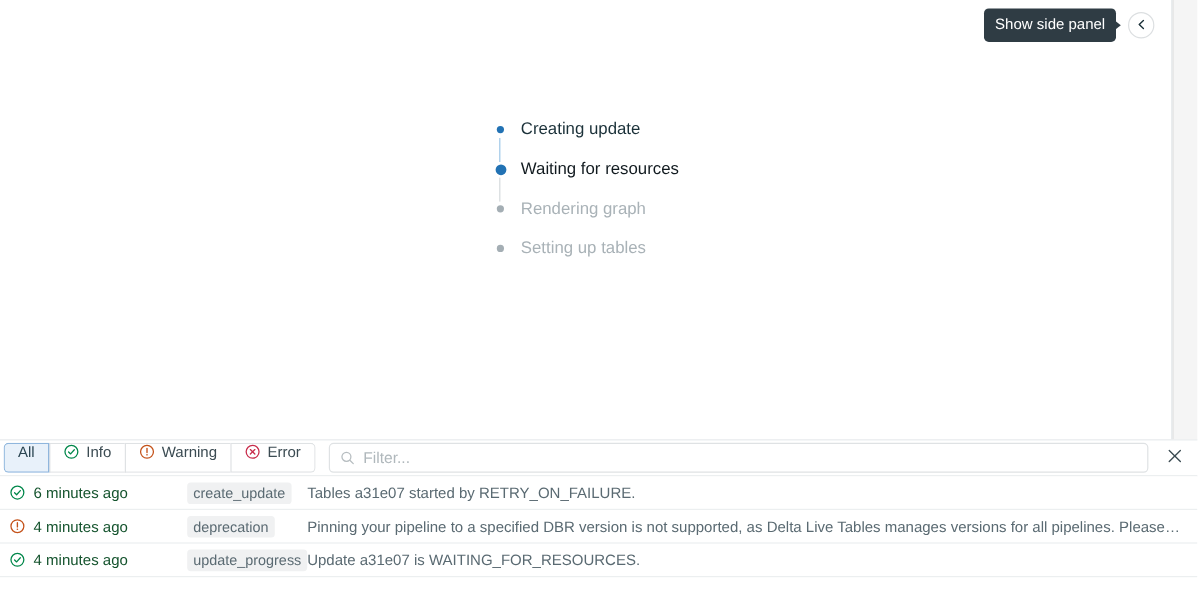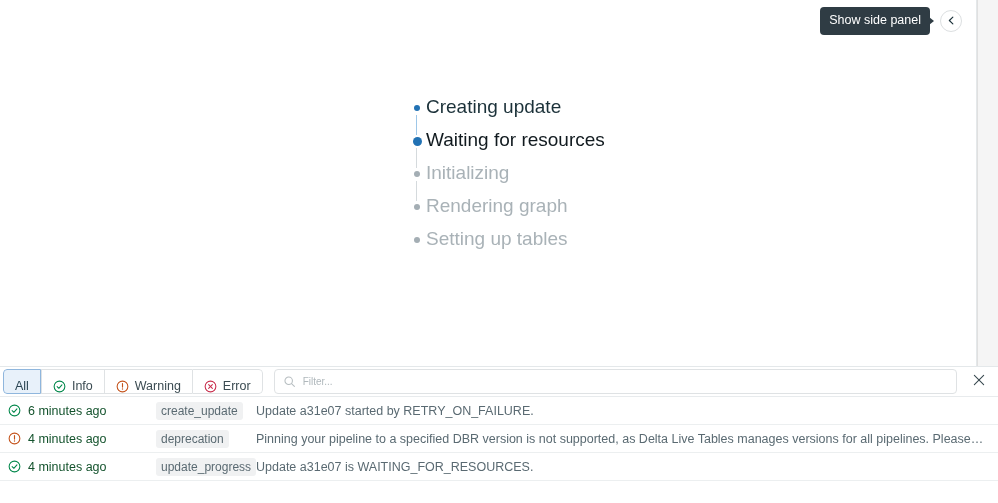--- a/index.html
+++ b/index.html
@@ -96,22 +96,22 @@
     left: 6px;
     width: 1px;
     height: 20px;
     background: #d5dadd;
   }
 
   .step.done .connector { background: #9ec7e8; }
   .step:last-child .connector { display: none; }
 
   .step-label {
-    margin-left: 2px;
-    font-size: 19px;
+    margin-left: 10px;
+    font-size: 14px;
     line-height: 18px;
     color: #a9b2b7;
     white-space: nowrap;
   }
 
   .step.done .step-label {
     color: #1b3139;
     font-weight: 400;
   }
 
@@ -183,21 +183,21 @@
   .segmented {
     display: flex;
     align-items: center;
     height: 25px;
     border-radius: 4px;
     overflow: hidden;
   }
 
   .seg-btn {
     display: flex;
-    align-items: flex-end;
+    align-items: flex-start;
     gap: 6px;
     height: 25px;
     padding: 0 11px;
     background: #ffffff;
     border: 1px solid #dfe2e4;
     border-right: none;
     font-size: 12.5px;
     color: #3b4b52;
     cursor: pointer;
     white-space: nowrap;
@@ -245,21 +245,21 @@
     opacity: .55;
   }
 
   .filter-input {
     flex: 1 1 auto;
     height: 22px;
     border: none;
     outline: none;
     background: transparent;
     font-family: "Liberation Sans", sans-serif;
-    font-size: 10px;
+    font-size: 13px;
     color: #1b3139;
   }
 
   .filter-input::placeholder { color: #b0b8bc; }
 
   .close-log-btn {
     width: 26px;
     height: 26px;
     margin-right: 6px;
     display: flex;
@@ -358,27 +358,20 @@
         </div>
 
         <div class="step active">
           <div class="step-marker">
             <span class="dot"></span>
             <span class="connector"></span>
           </div>
           <div class="step-label">Waiting for resources</div>
         </div>
 
-        <div class="step">
-          <div class="step-marker">
-            <span class="dot"></span>
-            <span class="connector"></span>
-          </div>
-          <div class="step-label">Initializing</div>
-        </div>
 
         <div class="step">
           <div class="step-marker">
             <span class="dot"></span>
 
           </div>
           <div class="step-label">Rendering graph</div>
         </div>
 
         <div class="step">
@@ -465,21 +458,21 @@
           <svg width="13" height="13" viewBox="0 0 16 16" aria-hidden="true">
             <circle cx="8" cy="8" r="6.6" fill="none" stroke="#00874a" stroke-width="1.3"></circle>
             <polyline points="5.1,8.2 7.2,10.2 11,5.9" fill="none" stroke="#00874a" stroke-width="1.3" stroke-linecap="round" stroke-linejoin="round"></polyline>
           </svg>
         </span>
       </div>
       <div class="cell-time">6 minutes ago</div>
       <div class="cell-type">
         <span class="type-tag">create_update</span>
       </div>
-      <div class="cell-message">Update a31e07 started by RETRY_ON_FAILURE.</div>
+      <div class="cell-message">Tables a31e07 started by RETRY_ON_FAILURE.</div>
     </div>
 
     <div class="log-row">
       <div class="cell-status">
         <span>
           <svg width="13" height="13" viewBox="0 0 16 16" aria-hidden="true">
             <circle cx="8" cy="8" r="6.6" fill="none" stroke="#c4521a" stroke-width="1.3"></circle>
             <line x1="8" y1="4.5" x2="8" y2="8.7" stroke="#c4521a" stroke-width="1.4" stroke-linecap="round"></line>
             <circle cx="8" cy="11.1" r="0.85" fill="#c4521a"></circle>
           </svg>

